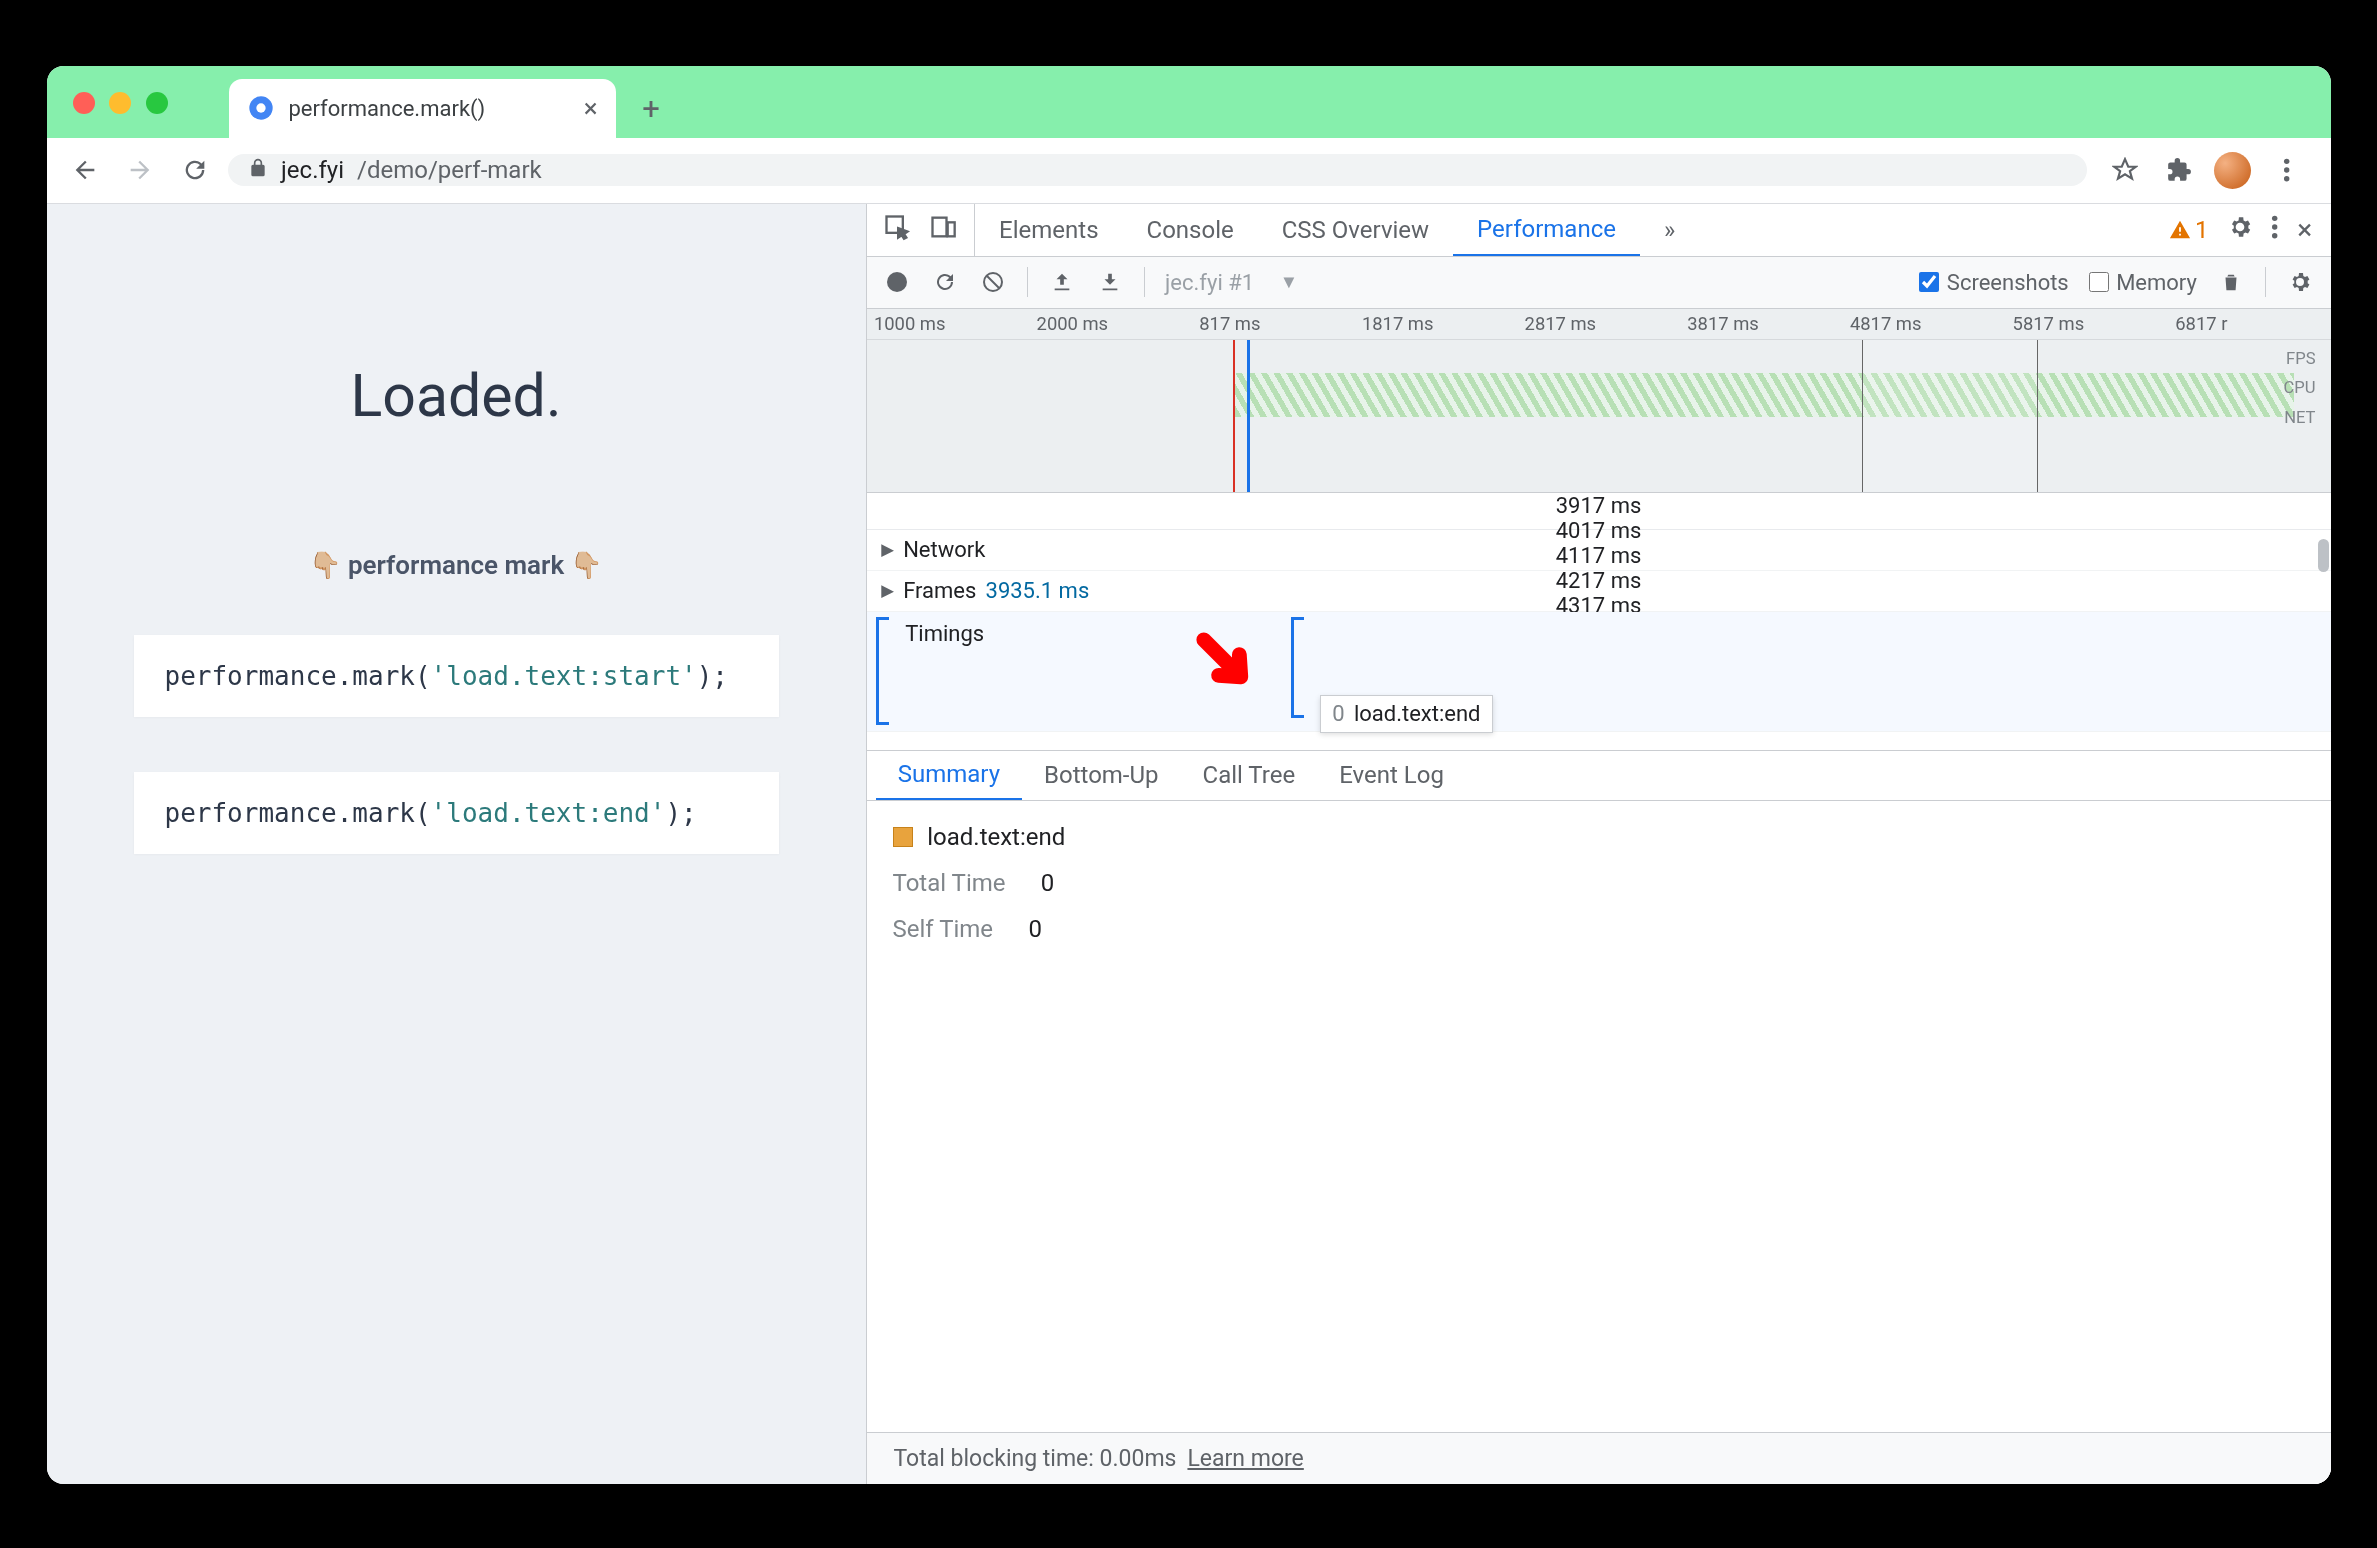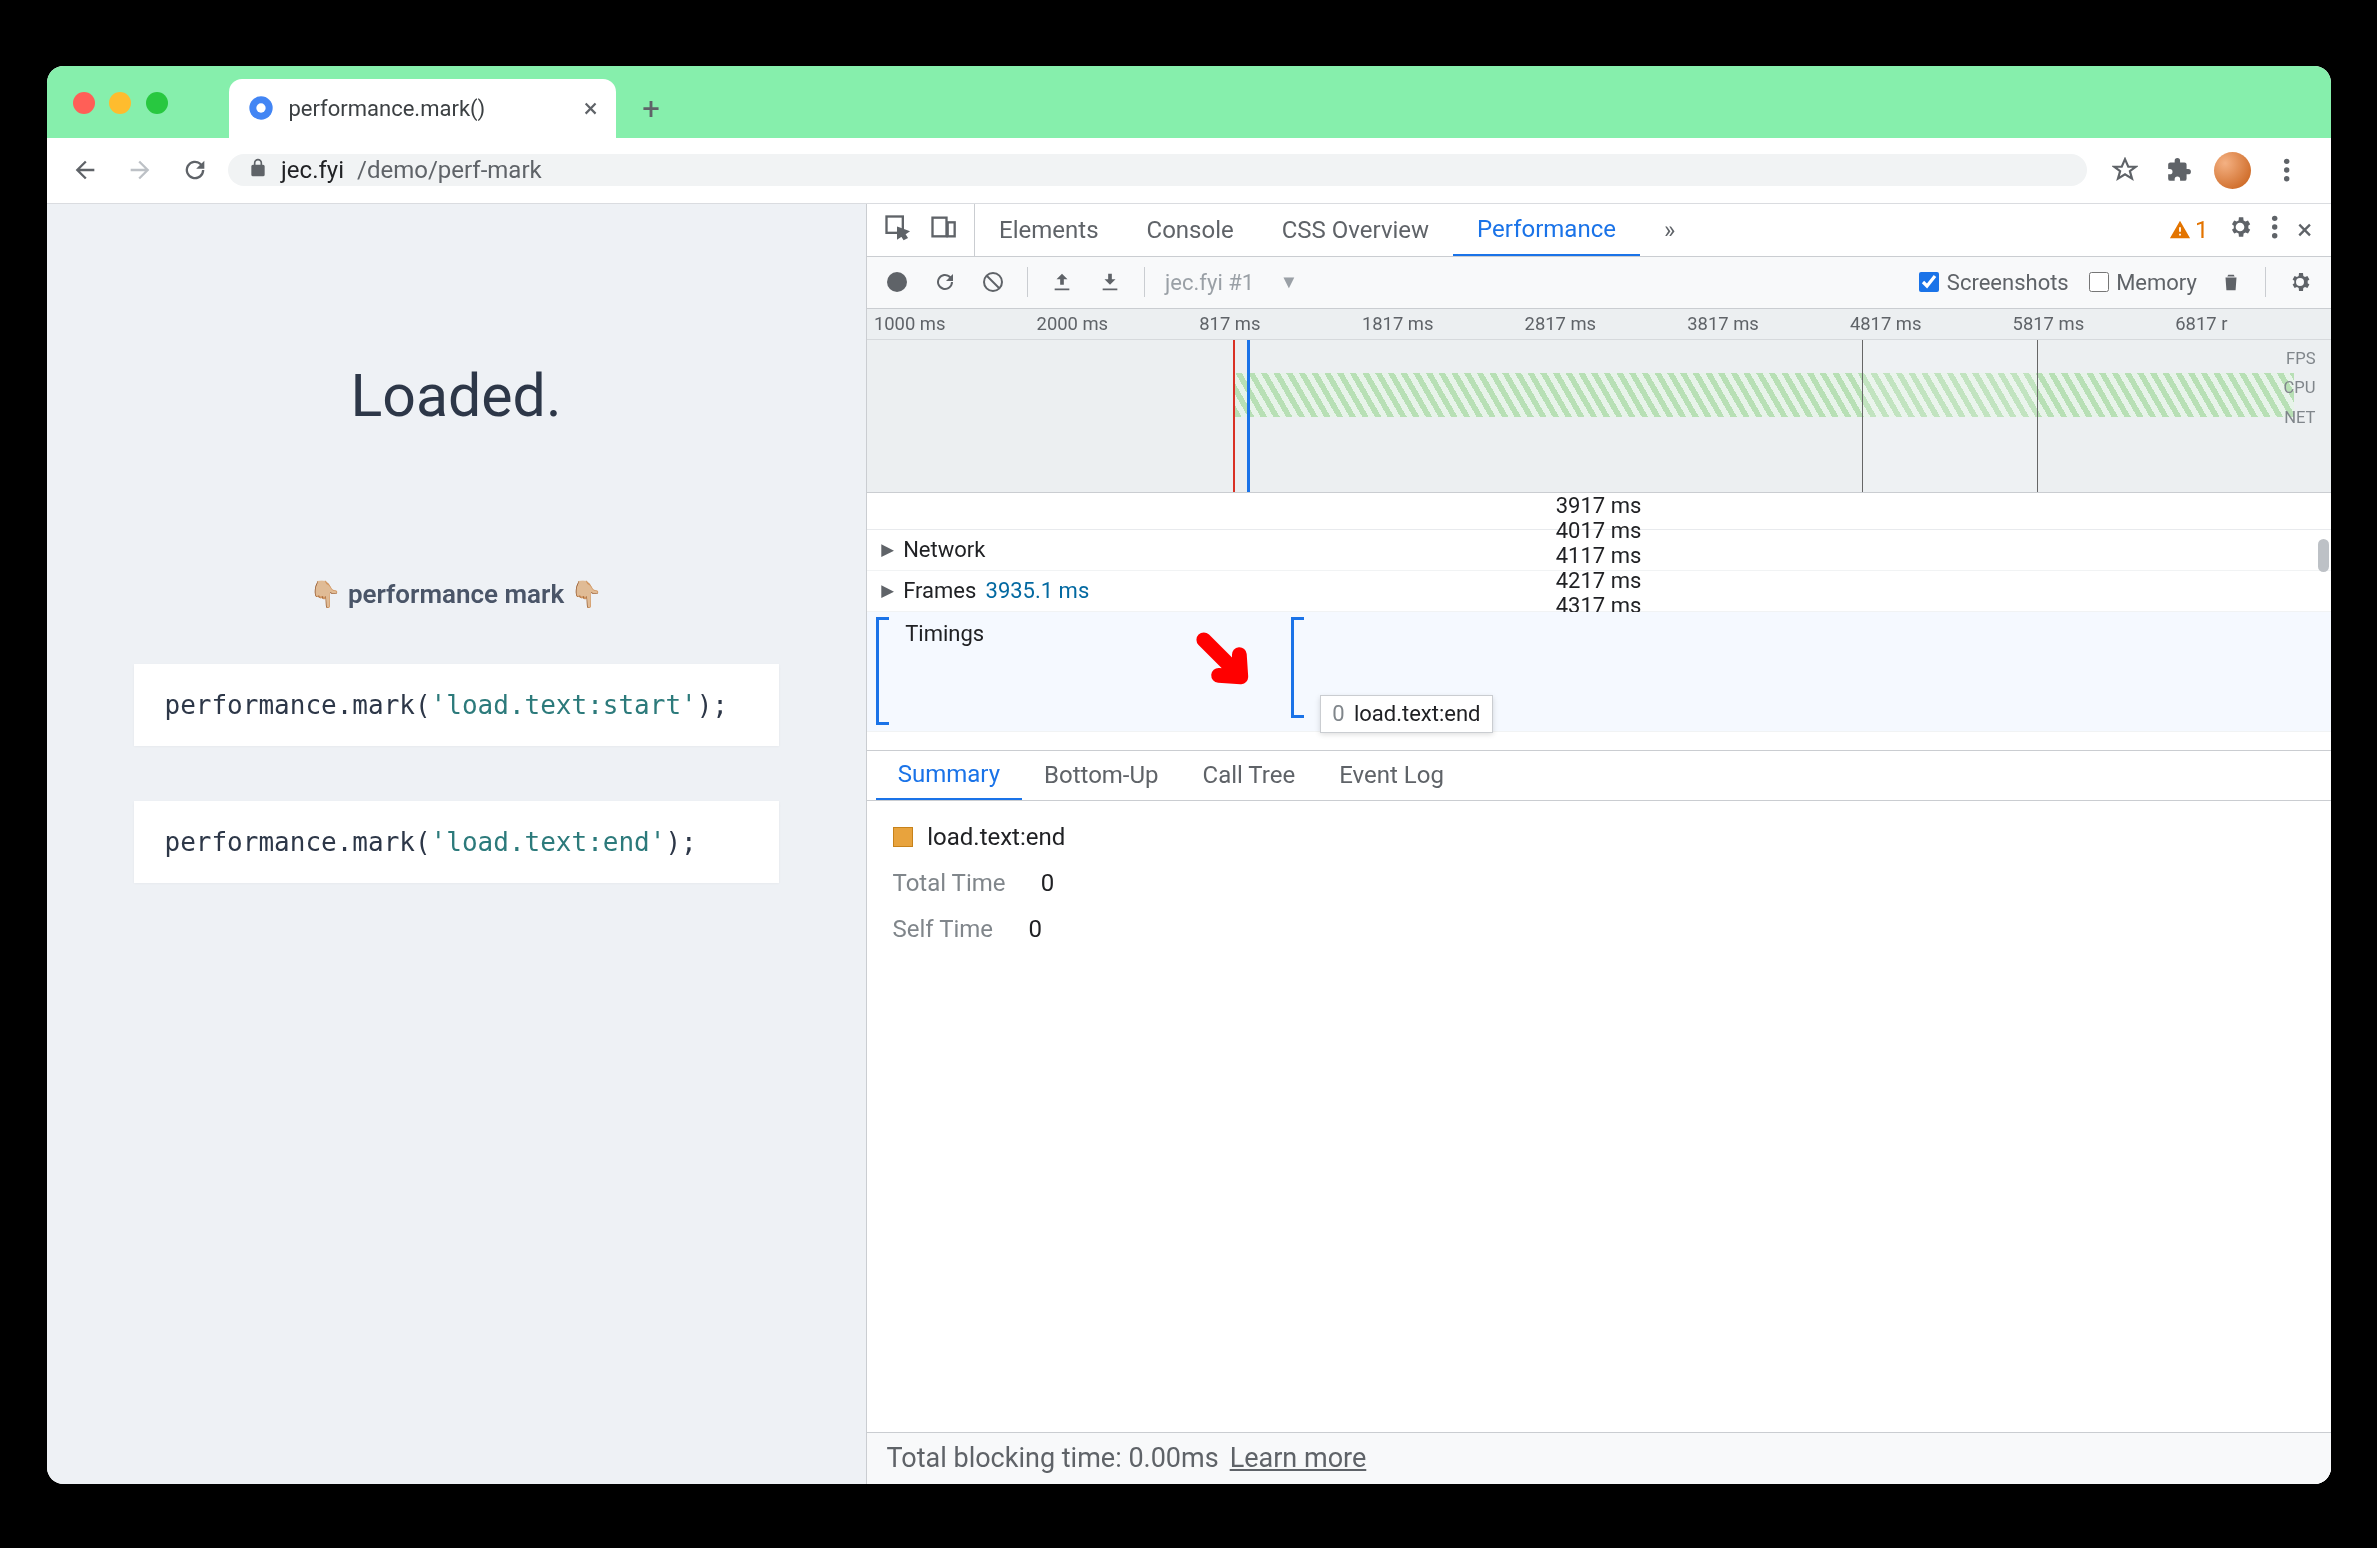--- a/index.html
+++ b/index.html
@@ -139,21 +139,20 @@
     font-size: 59px;
     font-weight: 400;
     color: #2d3748;
     margin-bottom: 120px;
   }
   .perf-label {
     font-size: 26px;
     font-weight: 600;
     color: #4a5568;
     margin-bottom: 55px;
-    margin-top: 29px;
   }
   .code-box {
     background: #fff;
     padding: 26px 31px;
     font-family: "SFMono-Regular", Menlo, monospace;
     font-size: 26px;
     color: #2d3748;
     margin-bottom: 55px;
     width: 645px;
     box-shadow: 0 0.9px 2.8px rgba(0,0,0,0.05);
@@ -354,21 +353,21 @@
     display:flex; flex-direction:column; gap:18.4px;
   }
   .summary-row { display:flex; align-items:center; gap:14.7px; }
   .swatch { width:20px;height:20px;background:#e8a33d;border:0.9px solid #c7821a; }
   .label { color:#80868b; }
   .value { color:#202124; }
   .footer {
     height: 52px; border-top:0.9px solid #cacdd1;
     background:#f8f9fa;
     display:flex;align-items:center;
-    padding:0 20px; font-size:27px; color:#5f6368;
+    padding:0 27px; font-size:23px; color:#5f6368;
     gap:11px;
   }
   .footer a { color:#5f6368; text-decoration:underline; cursor:pointer;}
 </style>
 </head>
 <body>
 
 <div class="window">
 
   <div class="tab-strip">

